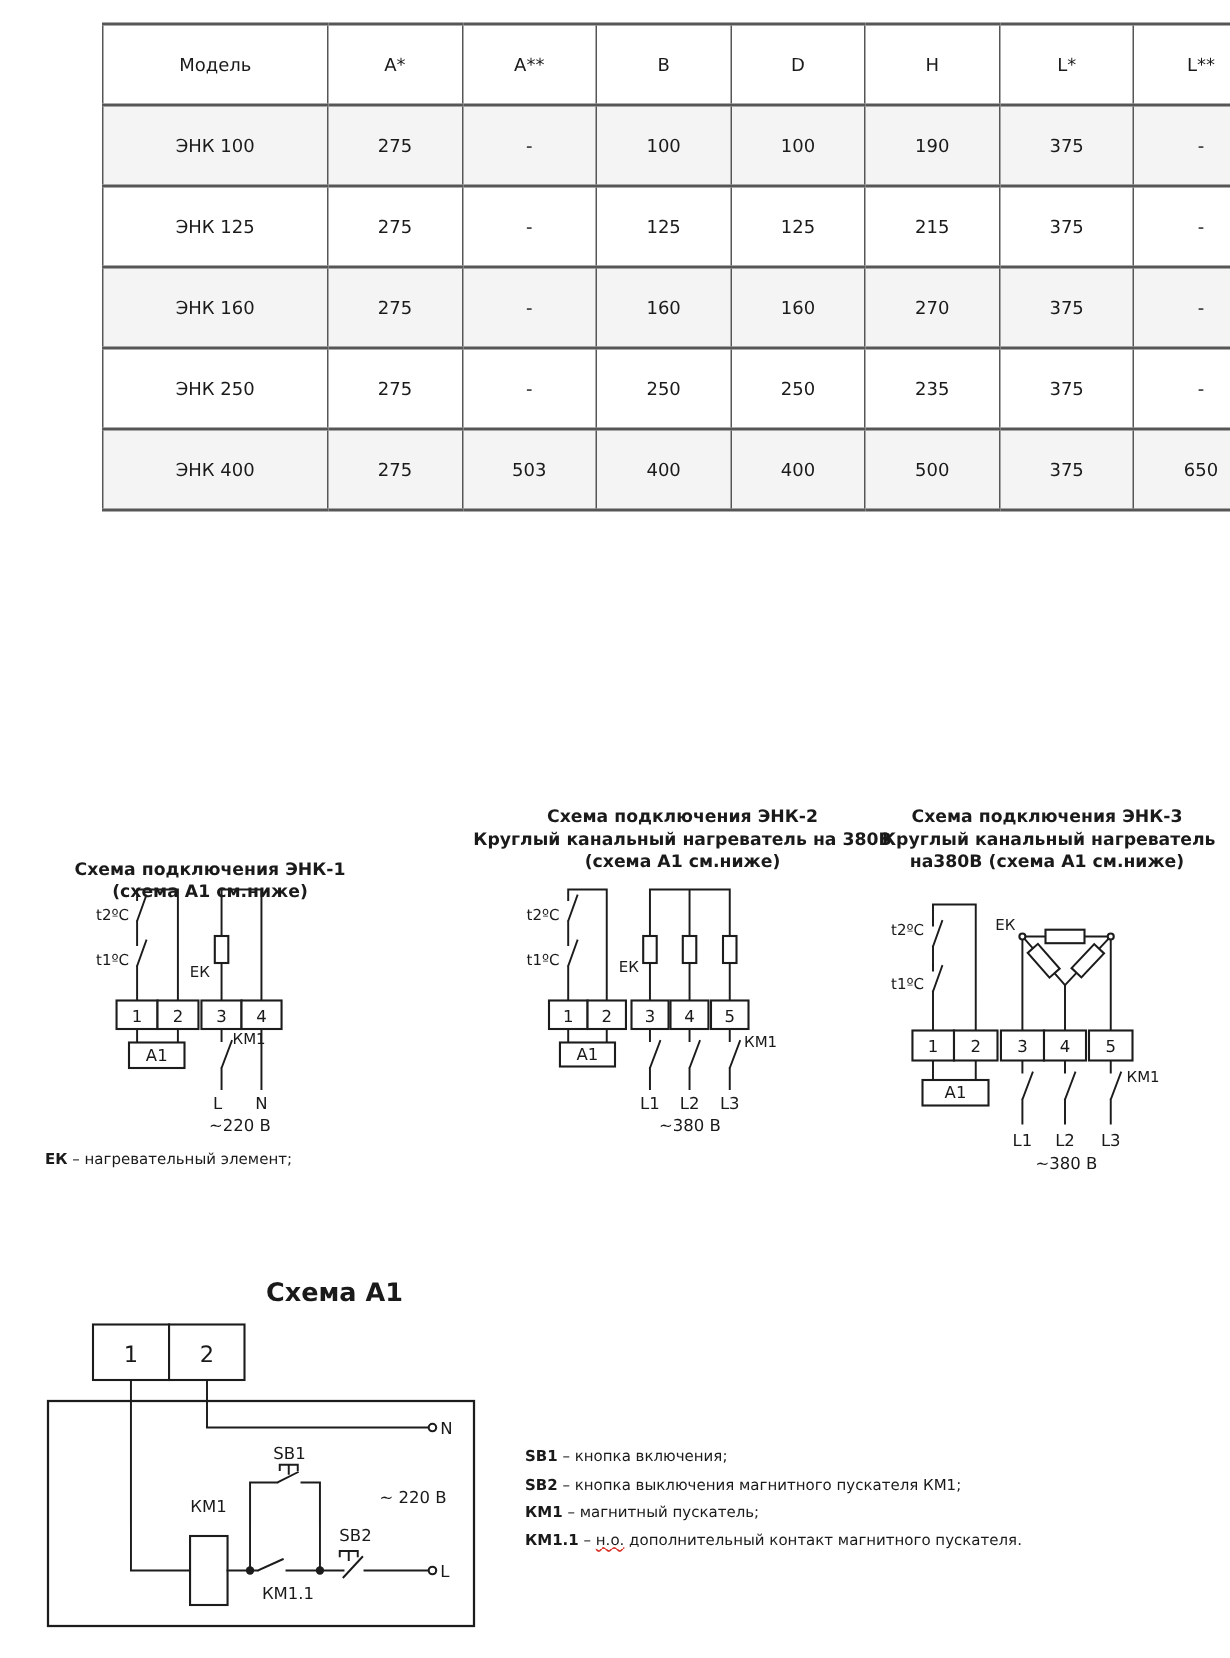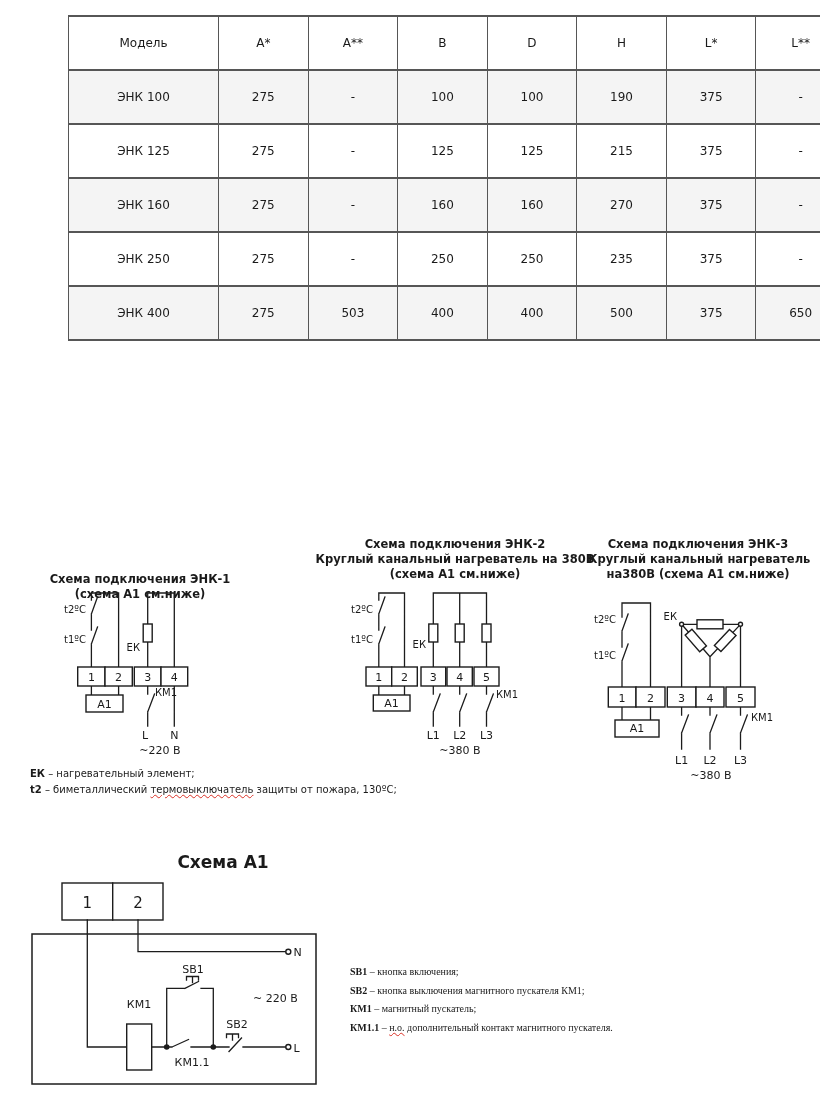--- a/index.html
+++ b/index.html
@@ -33,21 +33,21 @@
   .bx{stroke:#1c1c1c;stroke-width:1.4;fill:#ffffff;}
   svg text{font-family:"DejaVu Sans",sans-serif;font-size:10px;fill:#1a1a1a;}
   text.tn{font-size:11px;}
   text.tn2{font-size:15px;}
   text.md{font-size:11px;}
   .dot{fill:#1c1c1c;stroke:none;}
 
   
   .legend{position:absolute;font-size:10px;}
   #legend1{left:30px;top:766px;line-height:16px;}
-  #legend2{left:350px;top:963px;line-height:18.5px;font-family:Liberation Serif, serif;}
+  #legend2{left:350px;top:963px;line-height:18.5px;}
   .legend b{font-weight:bold;}
   .wavy{text-decoration:underline;text-decoration-style:wavy;
         text-decoration-color:#d93025;text-decoration-thickness:1px;}
 
   #a1-title{left:100px;top:852px;width:150px;text-align:center;
             font-weight:bold;font-size:17px;}
 </style>
 </head>
 <body>
 
@@ -237,21 +237,20 @@
   <text class="tn" x="52" y="139" text-anchor="middle">А1</text>
   <text x="166" y="128" text-anchor="start">КМ1</text>
   <text class="md" x="96.6" y="171" text-anchor="middle">L1</text>
   <text class="md" x="125" y="171" text-anchor="middle">L2</text>
   <text class="md" x="155.5" y="171" text-anchor="middle">L3</text>
   <text class="md" x="126" y="186" text-anchor="middle">~380 В</text>
 </svg>
 
 <div class="legend" id="legend1">
   <div><b>ЕК</b><span> – нагревательный элемент;</span><span class="wavy"></span><span></span></div>
-  <div><b>t2</b><span> – биметаллический </span><span class="wavy">термовыключатель</span><span> защиты от пожара, 130ºС;</span></div>
 </div>
 
 <div class="abs" id="a1-title">Схема А1</div>
 
 <svg id="svg4" width="310" height="218" viewBox="0 0 310 218">
   <g>
     <rect class="bx" x="37" y="8" width="50.7" height="37"></rect>
     <rect class="bx" x="87.7" y="8" width="50.3" height="37"></rect>
     <rect class="w" x="7" y="59" width="284" height="150" style="stroke-width:1.5"></rect>
     <path class="w" d="M62.3 45 V172 H101.7"></path>

